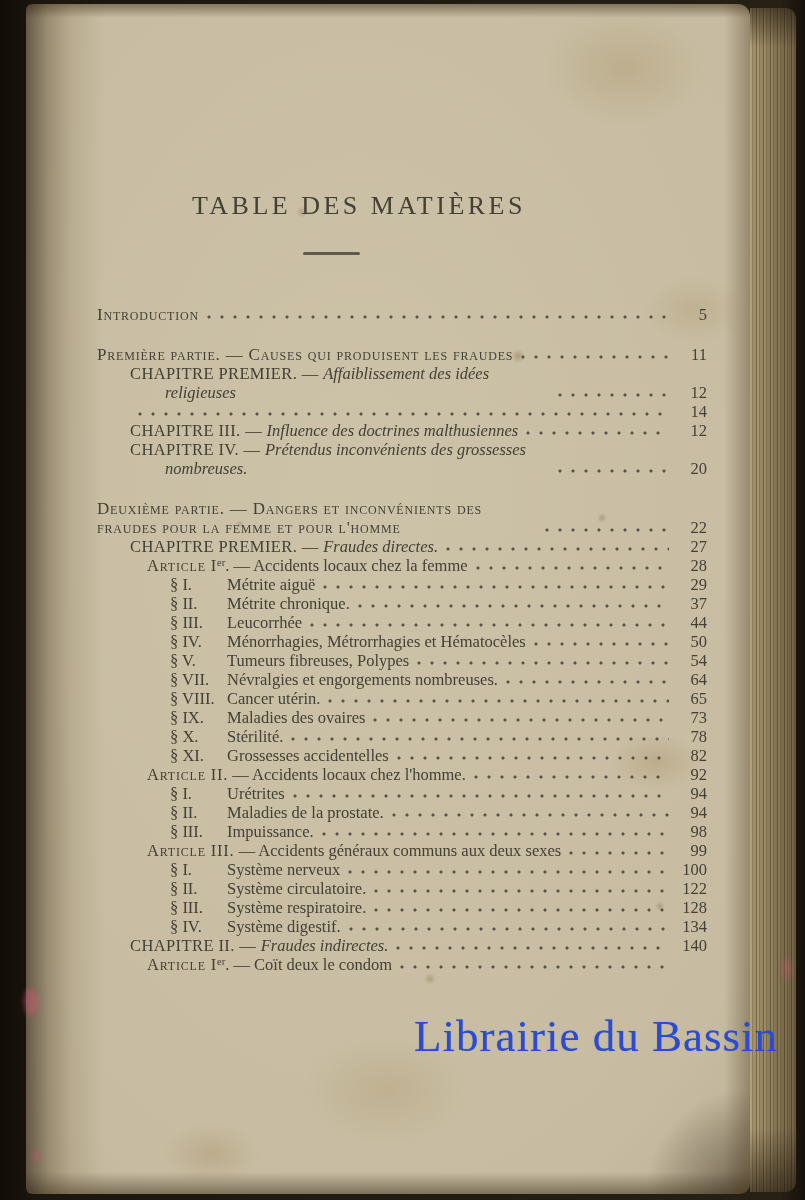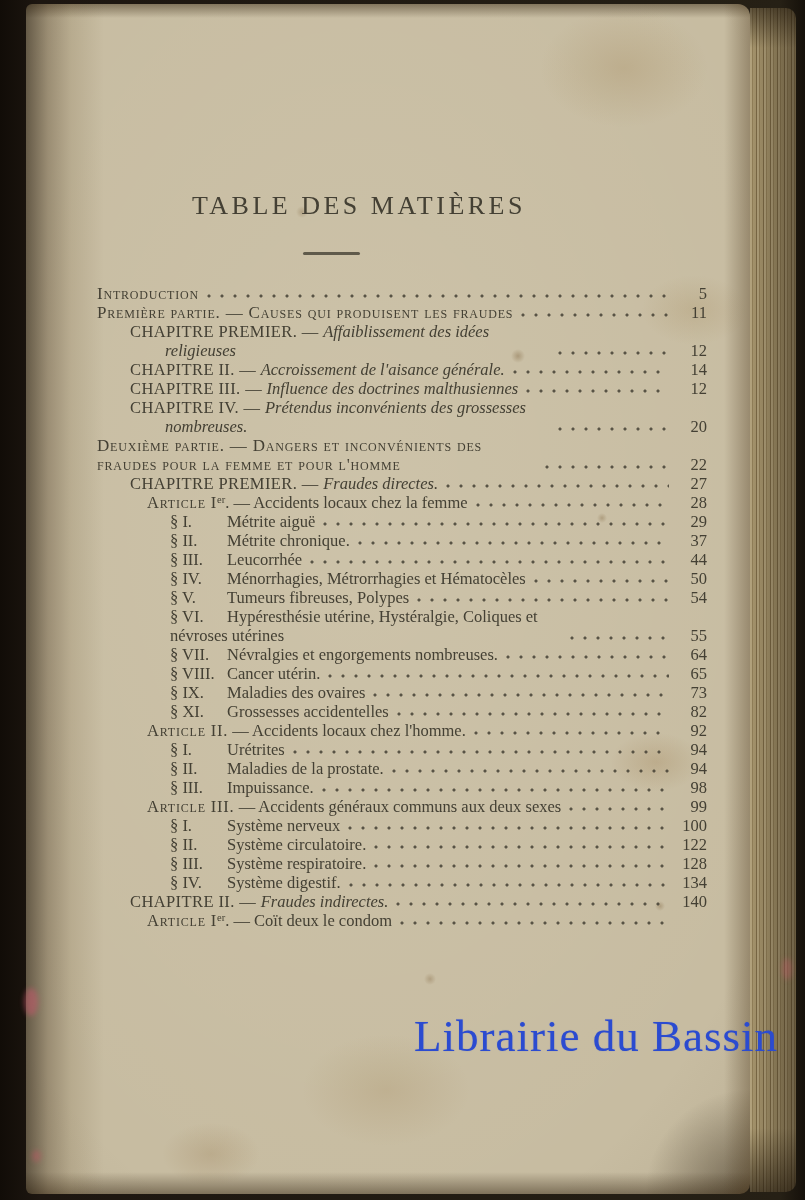--- a/index.html
+++ b/index.html
@@ -56,21 +56,21 @@
   .divider { position:absolute; left:303px; top:252px; width:57px; height:3px;
     background:var(--ink,#444034); opacity:.8; border-radius:2px; z-index:2; }
 
   .toc { position:absolute; left:97px; top:284px; width:610px; z-index:2;
     color:var(--ink,#444034); }
   .row { display:flex; align-items:flex-end; font-size:16.5px; line-height:19px; }
   .l1 { padding-left:33px; }
   .l2 { padding-left:50px; }
   .l3 { padding-left:73px; }
   .label { flex:0 1 auto; min-width:0; }
-  .l0 .label { max-width:440px; font-size:17px; }
+  .l0 .label { max-width:440px; font-size:17px;margin-top:21px; }
   .l1 .label { max-width:420px; padding-left:35px; text-indent:-35px; }
   .l2 .label { max-width:430px; padding-left:22px; text-indent:-22px; }
   .l3 .label { max-width:392px; }
   .num { display:inline-block; width:57px; text-indent:0; }
   .s-sc { font-variant:small-caps; letter-spacing:0.8px; }
   .s-caps { letter-spacing:0.4px;margin-top:33px; }
   .s-it { font-style:italic; }
   .s-sup { font-size:10.5px; line-height:0; vertical-align:5px; letter-spacing:0; }
   .dots { flex:1 0 16px; height:8px; margin:0 2px 3px 6px;
     background-image:radial-gradient(circle at 4px 4px, var(--ink,#444034) 1.3px, rgba(0,0,0,0) 1.8px);
@@ -105,21 +105,20 @@
         <span class="label"><span class="s-sc">Première partie. — Causes qui produisent les fraudes</span></span>
         <span class="dots"></span>
         <span class="pagenum">11</span>
       </div>
       <div class="row l1">
         <span class="label"><span class="s-caps">CHAPITRE PREMIER. — </span><span class="s-it">Affaiblissement des idées religieuses</span></span>
         <span class="dots"></span>
         <span class="pagenum">12</span>
       </div>
       <div class="row l1">
-        <span class="label"><span class="s-caps">CHAPITRE II. — </span><span class="s-it">Accroissement de l'aisance générale.</span></span>
         <span class="dots"></span>
         <span class="pagenum">14</span>
       </div>
       <div class="row l1">
         <span class="label"><span class="s-caps">CHAPITRE III. — </span><span class="s-it">Influence des doctrines malthusiennes</span></span>
         <span class="dots"></span>
         <span class="pagenum">12</span>
       </div>
       <div class="row l1">
         <span class="label"><span class="s-caps">CHAPITRE IV. — </span><span class="s-it">Prétendus inconvénients des grossesses nombreuses.</span></span>
@@ -160,38 +159,38 @@
         <span class="label"><span class="num">§ IV.</span><span class="s-pl">Ménorrhagies, Métrorrhagies et Hématocèles</span></span>
         <span class="dots"></span>
         <span class="pagenum">50</span>
       </div>
       <div class="row l3">
         <span class="label"><span class="num">§ V.</span><span class="s-pl">Tumeurs fibreuses, Polypes</span></span>
         <span class="dots"></span>
         <span class="pagenum">54</span>
       </div>
       <div class="row l3">
-        <span class="label"><span class="num">§ VI.</span><span class="s-pl">Hypéresthésie utérine, Hystéralgie, Coliques et névroses utérines</span></span>
-        <span class="dots"></span>
-        <span class="pagenum">55</span>
-      </div>
-      <div class="row l3">
         <span class="label"><span class="num">§ VII.</span><span class="s-pl">Névralgies et engorgements nombreuses.</span></span>
         <span class="dots"></span>
         <span class="pagenum">64</span>
       </div>
       <div class="row l3">
         <span class="label"><span class="num">§ VIII.</span><span class="s-pl">Cancer utérin.</span></span>
         <span class="dots"></span>
         <span class="pagenum">65</span>
       </div>
       <div class="row l3">
         <span class="label"><span class="num">§ IX.</span><span class="s-pl">Maladies des ovaires</span></span>
         <span class="dots"></span>
         <span class="pagenum">73</span>
+      </div>
+      <div class="row l3">
+        <span class="label"><span class="num">§ X.</span><span class="s-pl">Stérilité.</span></span>
+        <span class="dots"></span>
+        <span class="pagenum">78</span>
       </div>
       <div class="row l3">
         <span class="label"><span class="num">§ XI.</span><span class="s-pl">Grossesses accidentelles</span></span>
         <span class="dots"></span>
         <span class="pagenum">82</span>
       </div>
       <div class="row l2">
         <span class="label"><span class="s-sc">Article II.</span><span class="s-pl"> — Accidents locaux chez l'homme.</span></span>
         <span class="dots"></span>
         <span class="pagenum">92</span>

